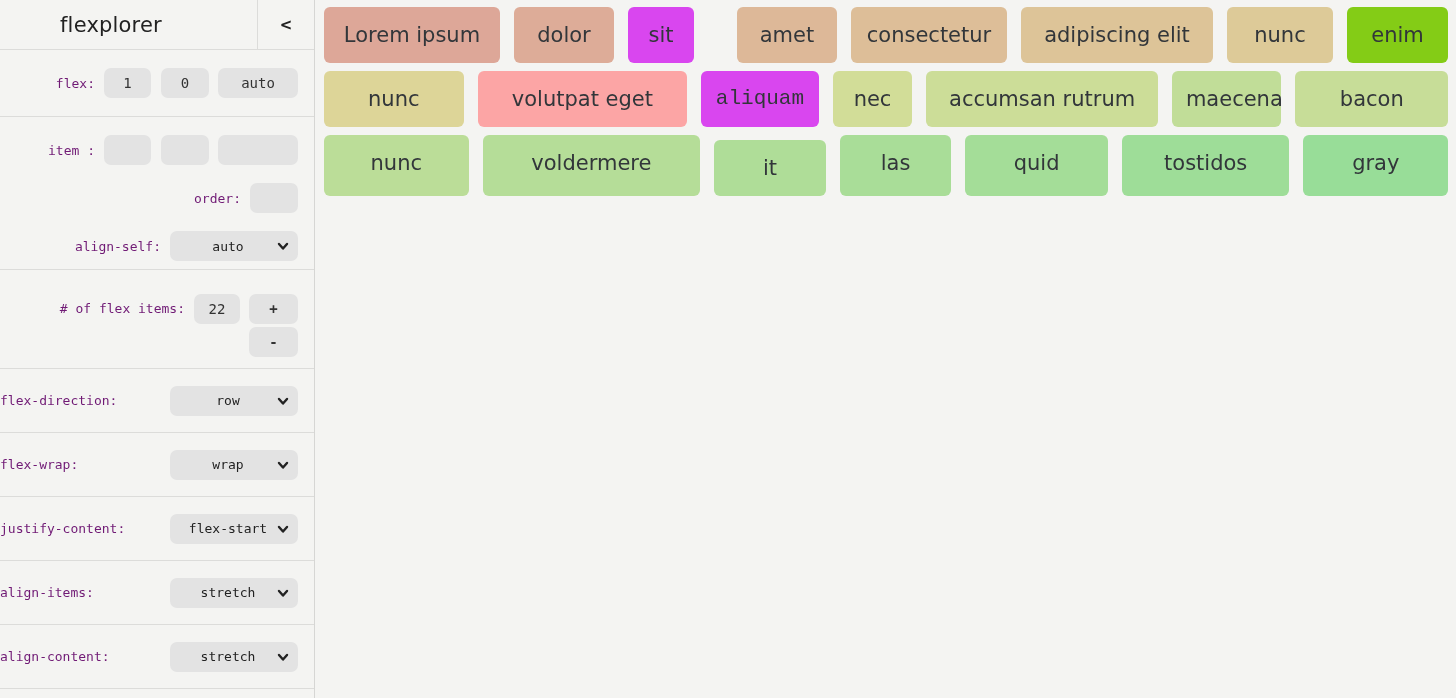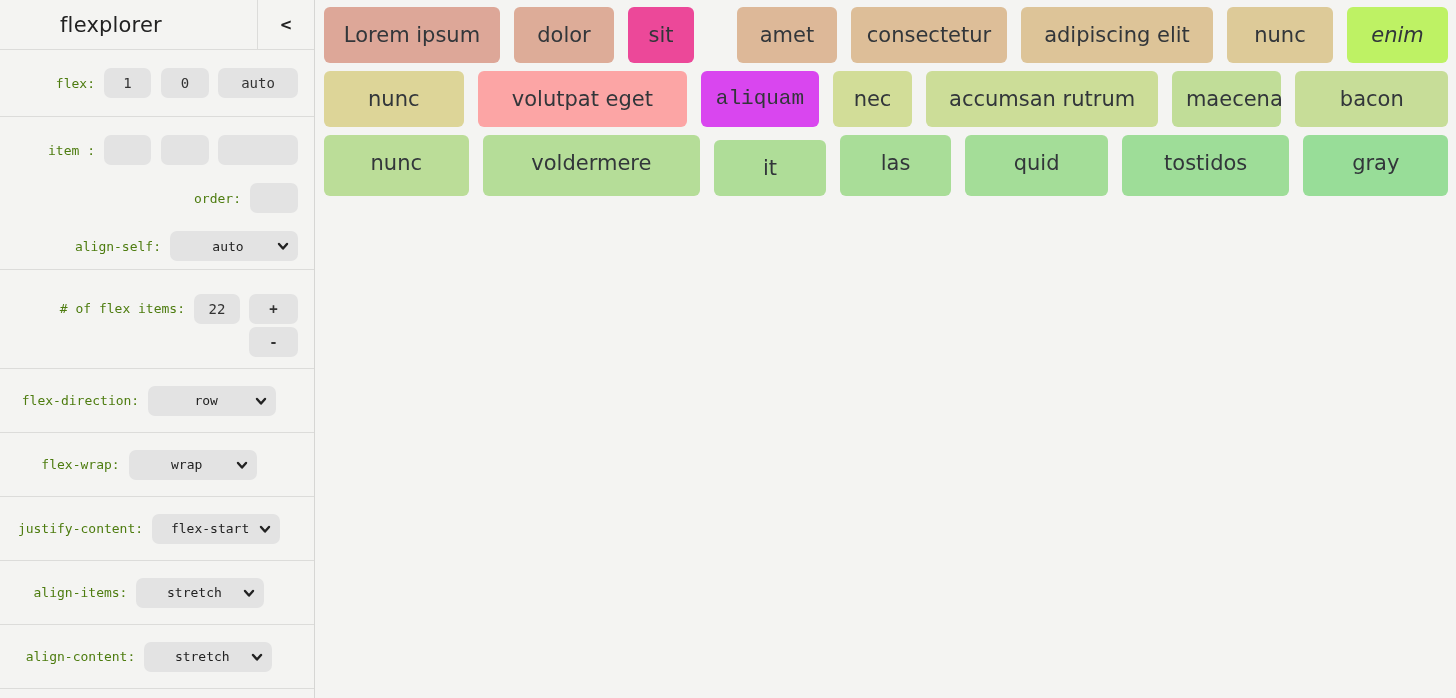--- a/index.html
+++ b/index.html
@@ -32,21 +32,21 @@
   }
   .section {
     border-bottom:1px solid #dcdcda;
     padding-right:16px;
   }
   .row {
     display:flex; align-items:center; justify-content:flex-end;
   }
   .lbl {
     font-family:"DejaVu Sans Mono", monospace;
-    font-size:13px; color:#4d7c0f; margin-right:9px; white-space:pre;
+    font-size:13px; color:#701a75; margin-right:9px; white-space:pre;
   }
   .ctl {
     background:#e3e3e3; border:none; border-radius:7px;
     height:30px; color:#333; text-align:center;
     font-family:"DejaVu Sans Mono", monospace; font-size:13px;
     outline:none;
   }
   input.ctl { font-size:14px; }
   .w-s  { width:47px; margin-left:0; }
   .w-s2 { width:48px; margin-left:10px; }
@@ -66,21 +66,21 @@
   .sec-item .row { margin-bottom:18px; }
   .sec-count { height:99px; padding-top:24px; }
   .sec-count .row { align-items:flex-start; }
   .btn-col { display:flex; flex-direction:column; margin-left:9px; }
   .pm-btn {
     width:49px; height:30px; background:#e3e3e3; border:none; border-radius:7px;
     font-family:"DejaVu Sans Mono", monospace; font-size:14px; font-weight:bold;
     color:#333; cursor:pointer;
   }
   .pm-btn + .pm-btn { margin-top:3px; }
-  .sec-select { height:64px; display:flex; align-items:center; justify-content:center; }
+  .sec-select { height:64px; display:flex; align-items:center; justify-content:space-between; }
   
   .main {
     margin-left:316px; padding:3px 1px;
     display:flex; flex-direction:row; flex-wrap:wrap;
     justify-content:flex-start; align-items:stretch; align-content:stretch;
   }
   .flex-item {
     flex:1 0 auto; min-width:0;
     margin:4px 7px; padding:10px 14px;
     border-radius:6px;
@@ -197,26 +197,26 @@
       <svg width="12" height="12" viewBox="0 0 12 12">
           <polyline points="2,4 6,8.5 10,4" fill="none" stroke="#222" stroke-width="2.4" stroke-linecap="round" stroke-linejoin="round"></polyline>
         </svg>
     </div>
   </div>
 </div>
 
 <div class="main" id="flex-container">
     <div class="flex-item" style="background: rgb(221, 167, 152);"><span>Lorem ipsum</span></div>
     <div class="flex-item" style="background: rgb(221, 172, 152);"><span>dolor</span></div>
-    <div class="flex-item" style="background: #ec4899;"><span>sit</span></div>
+    <div class="flex-item" style="background: #d946ef;"><span>sit</span></div>
     <div class="flex-item" style="background: rgb(221, 184, 152); margin-left: 36px;"><span>amet</span></div>
     <div class="flex-item" style="background: rgb(221, 190, 152);"><span>consectetur</span></div>
     <div class="flex-item" style="background: rgb(221, 196, 152);"><span>adipiscing elit</span></div>
     <div class="flex-item" style="background: rgb(221, 202, 152);"><span>nunc</span></div>
-    <div class="flex-item" style="background: #bef264; font-style: italic;"><span>enim</span></div>
+    <div class="flex-item" style="background: #84cc16;"><span>enim</span></div>
     <div class="flex-item" style="background: rgb(221, 213, 152);"><span>nunc</span></div>
     <div class="flex-item" style="background: #fca5a5;"><span>volutpat eget</span></div>
     <div class="flex-item" style="background: #d946ef; font-family: Liberation Mono, monospace;"><span>aliquam</span></div>
     <div class="flex-item" style="background: rgb(210, 221, 152);"><span>nec</span></div>
     <div class="flex-item" style="background: rgb(204, 221, 152);"><span>accumsan rutrum</span></div>
     <div class="flex-item" style="background: rgb(193, 221, 152);"><span>maecenas</span></div>
     <div class="flex-item" style="background: rgb(199, 221, 152);"><span>bacon</span></div>
     <div class="flex-item" style="background: rgb(187, 221, 152);"><span>nunc</span></div>
     <div class="flex-item" style="background: rgb(181, 221, 152);"><span>voldermere</span></div>
     <div class="flex-item" style="background: rgb(175, 221, 152); margin-top: 9px;"><span>it</span></div>

